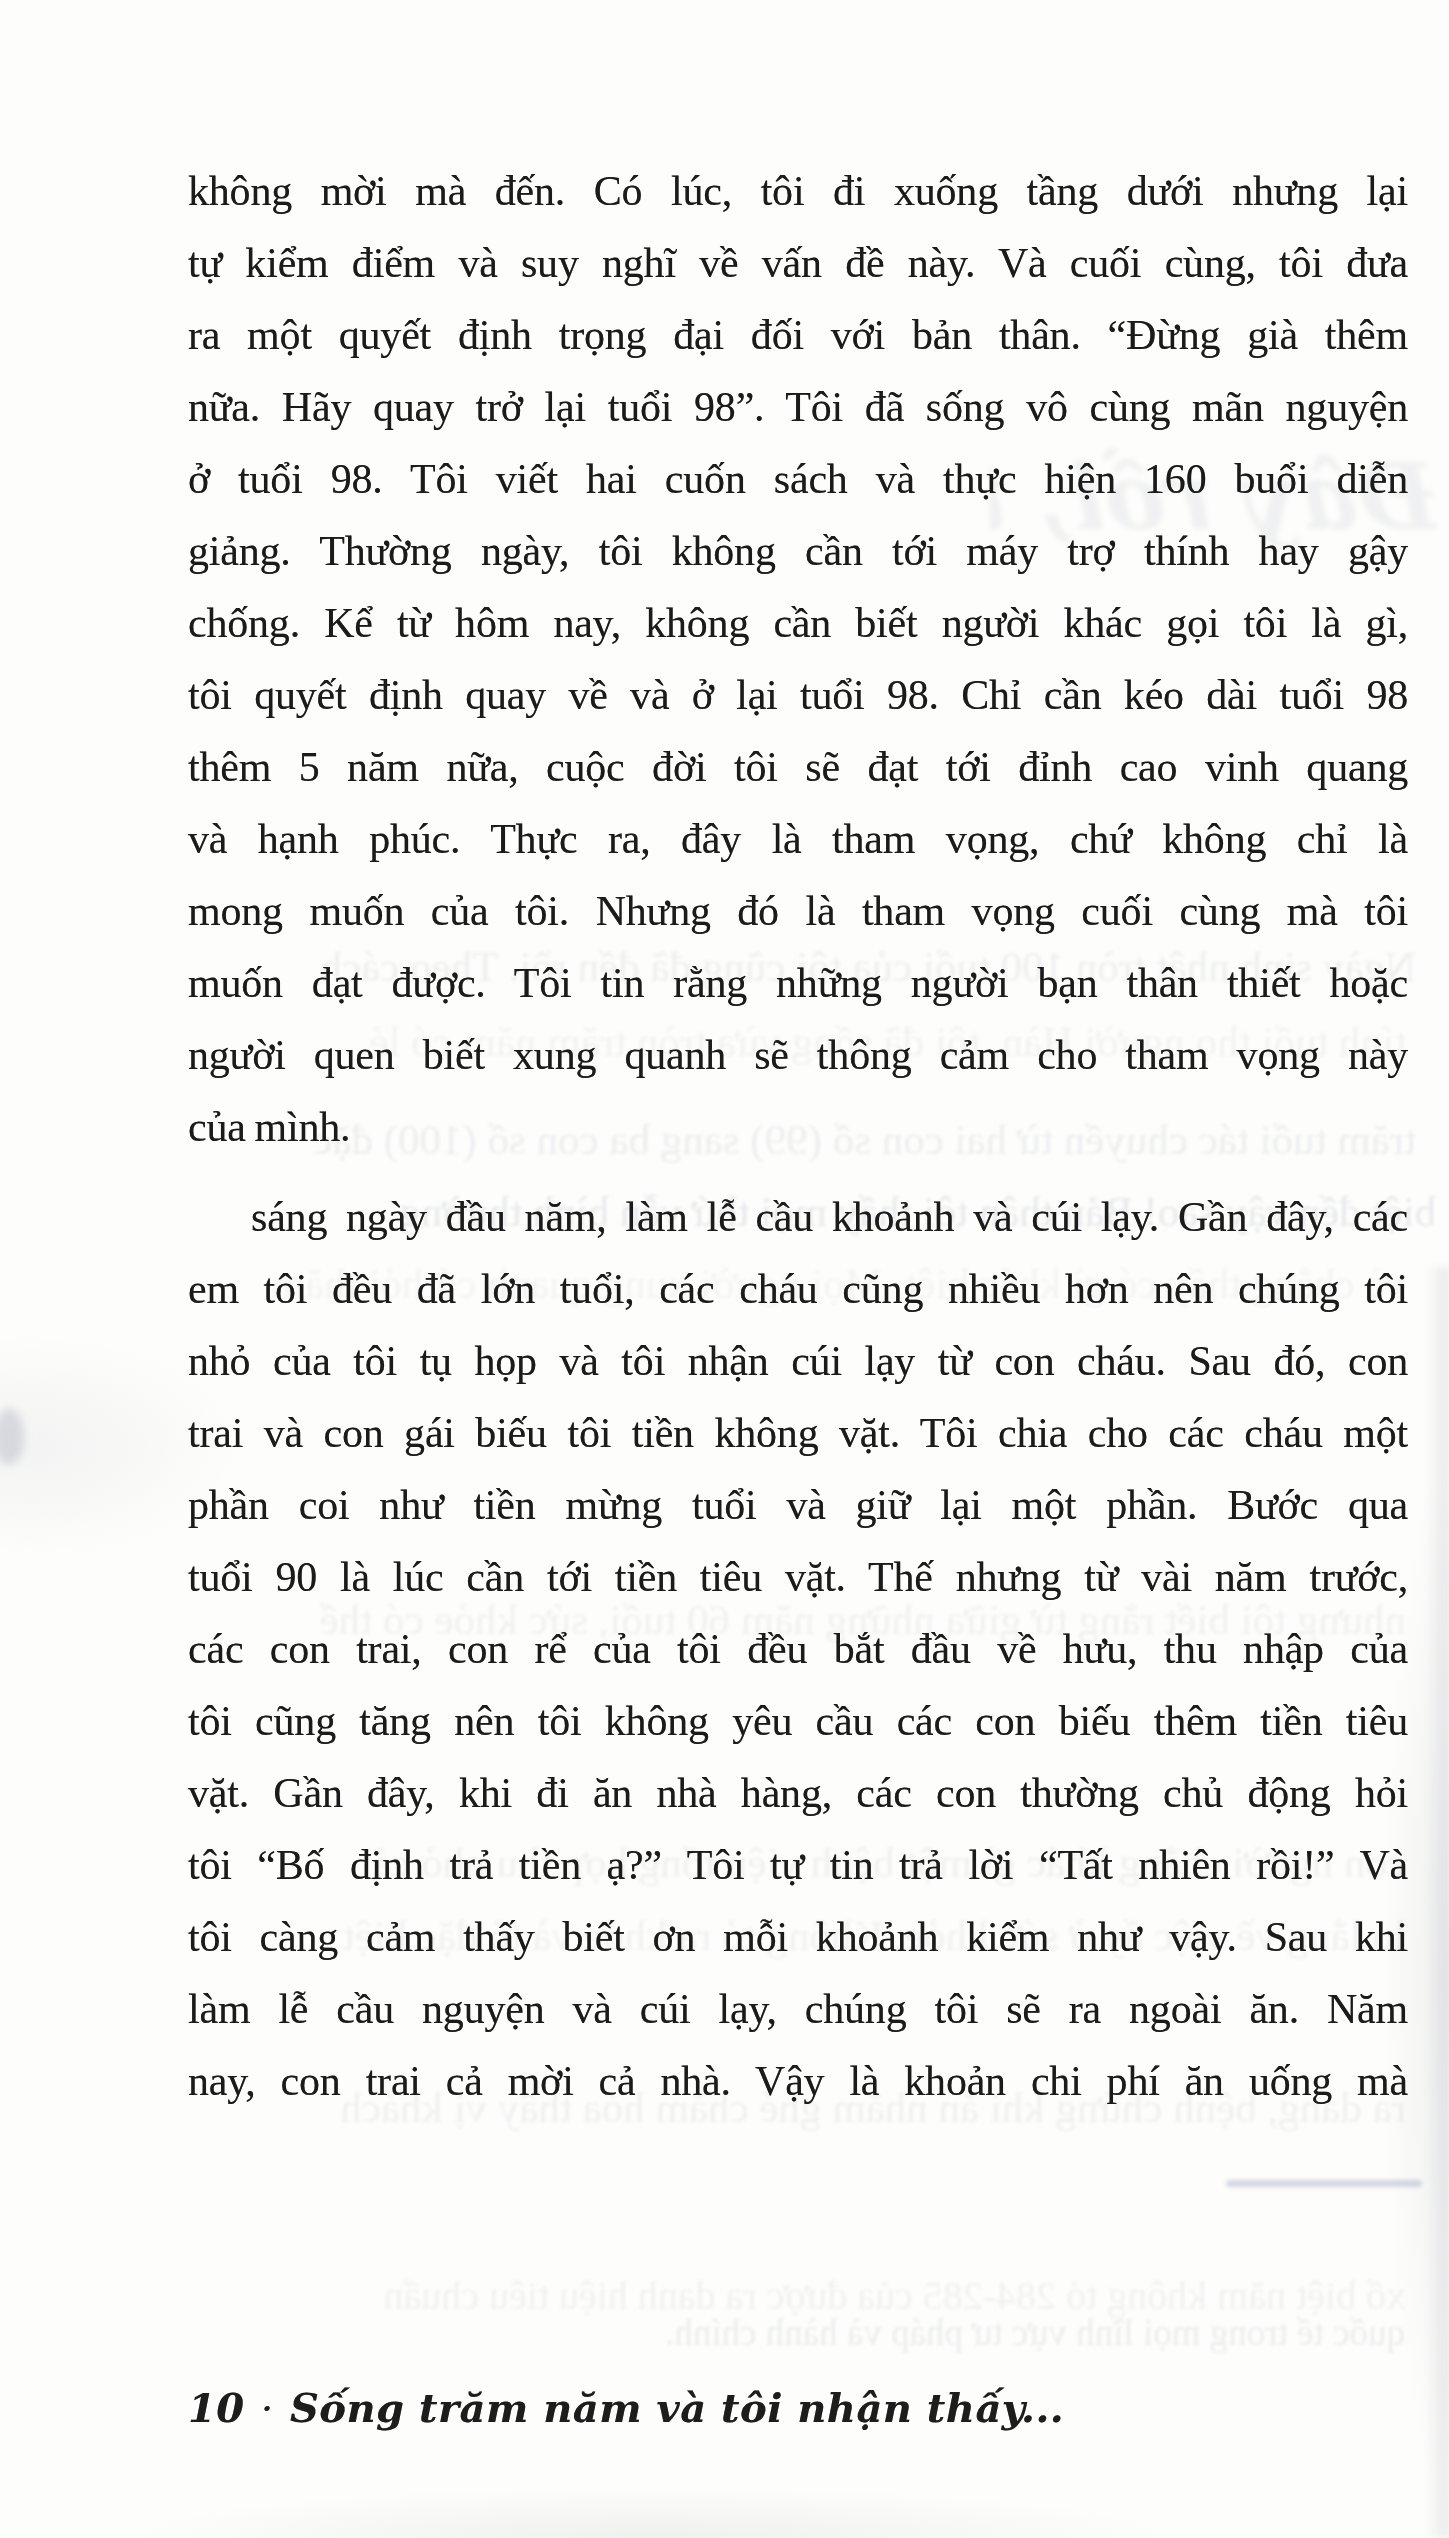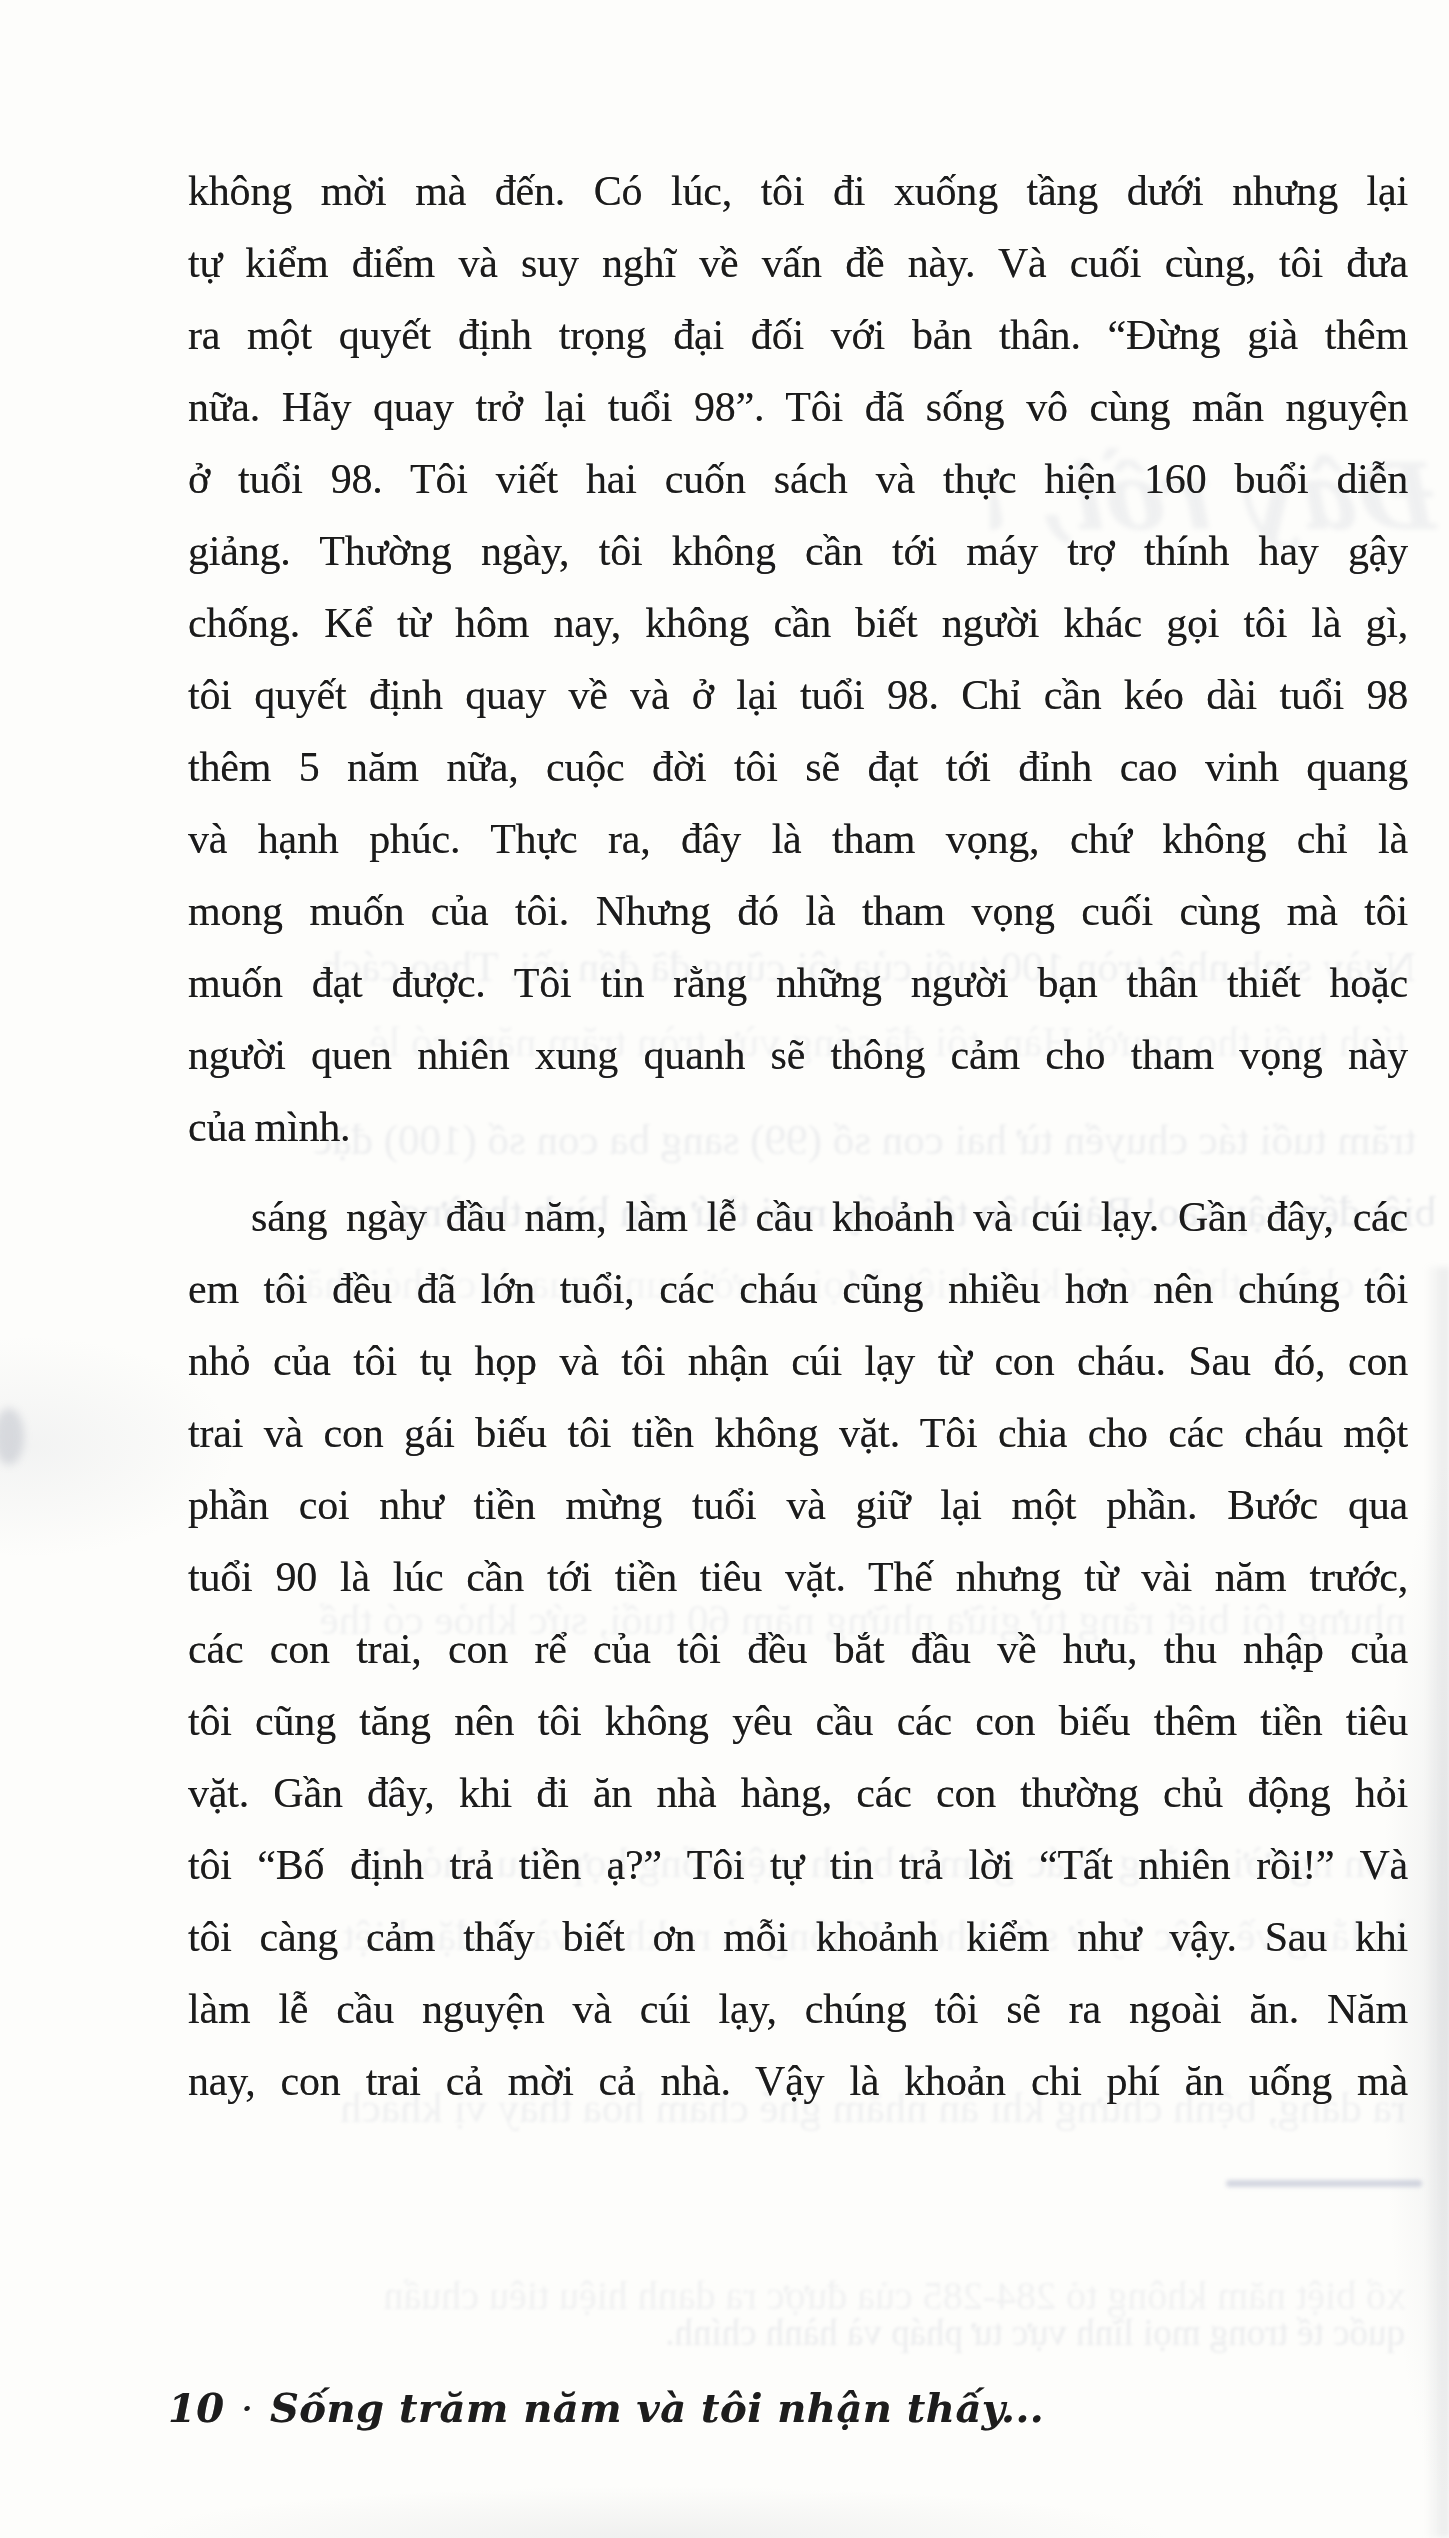--- a/index.html
+++ b/index.html
@@ -45,21 +45,21 @@
   .para + .para{margin-top:18px;}
   .line{
     height:72px;overflow:hidden;
     text-align:justify;
     text-align-last:justify;
   }
   .line.short{text-align-last:left;}
   .para.indent .line:first-child{text-indent:63px;}
   
   .footer{
-    position:absolute;left:168px;top:2378px;z-index:2;
+    position:absolute;left:188px;top:2378px;z-index:2;
     font-family:"DejaVu Serif", serif;
     font-style:italic;font-weight:700;
     font-size:40px;line-height:59px;
     color:#1d1d1d;
     letter-spacing:0.5px;
     text-shadow:0 0 0.5px rgba(15,15,15,.5);
   }
   .footer .sep{margin:0 16px;font-weight:400;}
   
   .smudge-underline{
@@ -107,21 +107,21 @@
         <div class="line">ra một quyết định trọng đại đối với bản thân. “Đừng già thêm</div>
         <div class="line">nữa. Hãy quay trở lại tuổi 98”. Tôi đã sống vô cùng mãn nguyện</div>
         <div class="line">ở tuổi 98. Tôi viết hai cuốn sách và thực hiện 160 buổi diễn</div>
         <div class="line">giảng. Thường ngày, tôi không cần tới máy trợ thính hay gậy</div>
         <div class="line">chống. Kể từ hôm nay, không cần biết người khác gọi tôi là gì,</div>
         <div class="line">tôi quyết định quay về và ở lại tuổi 98. Chỉ cần kéo dài tuổi 98</div>
         <div class="line">thêm 5 năm nữa, cuộc đời tôi sẽ đạt tới đỉnh cao vinh quang</div>
         <div class="line">và hạnh phúc. Thực ra, đây là tham vọng, chứ không chỉ là</div>
         <div class="line">mong muốn của tôi. Nhưng đó là tham vọng cuối cùng mà tôi</div>
         <div class="line">muốn đạt được. Tôi tin rằng những người bạn thân thiết hoặc</div>
-        <div class="line">người quen nhiên xung quanh sẽ thông cảm cho tham vọng này</div>
+        <div class="line">người quen biết xung quanh sẽ thông cảm cho tham vọng này</div>
         <div class="line short">của mình.</div>
       </div>
       <div class="para indent">
         <div class="line">sáng ngày đầu năm, làm lễ cầu khoảnh và cúi lạy. Gần đây, các</div>
         <div class="line">em tôi đều đã lớn tuổi, các cháu cũng nhiều hơn nên chúng tôi</div>
         <div class="line">nhỏ của tôi tụ họp và tôi nhận cúi lạy từ con cháu. Sau đó, con</div>
         <div class="line">trai và con gái biếu tôi tiền không vặt. Tôi chia cho các cháu một</div>
         <div class="line">phần coi như tiền mừng tuổi và giữ lại một phần. Bước qua</div>
         <div class="line">tuổi 90 là lúc cần tới tiền tiêu vặt. Thế nhưng từ vài năm trước,</div>
         <div class="line">các con trai, con rể của tôi đều bắt đầu về hưu, thu nhập của</div>

